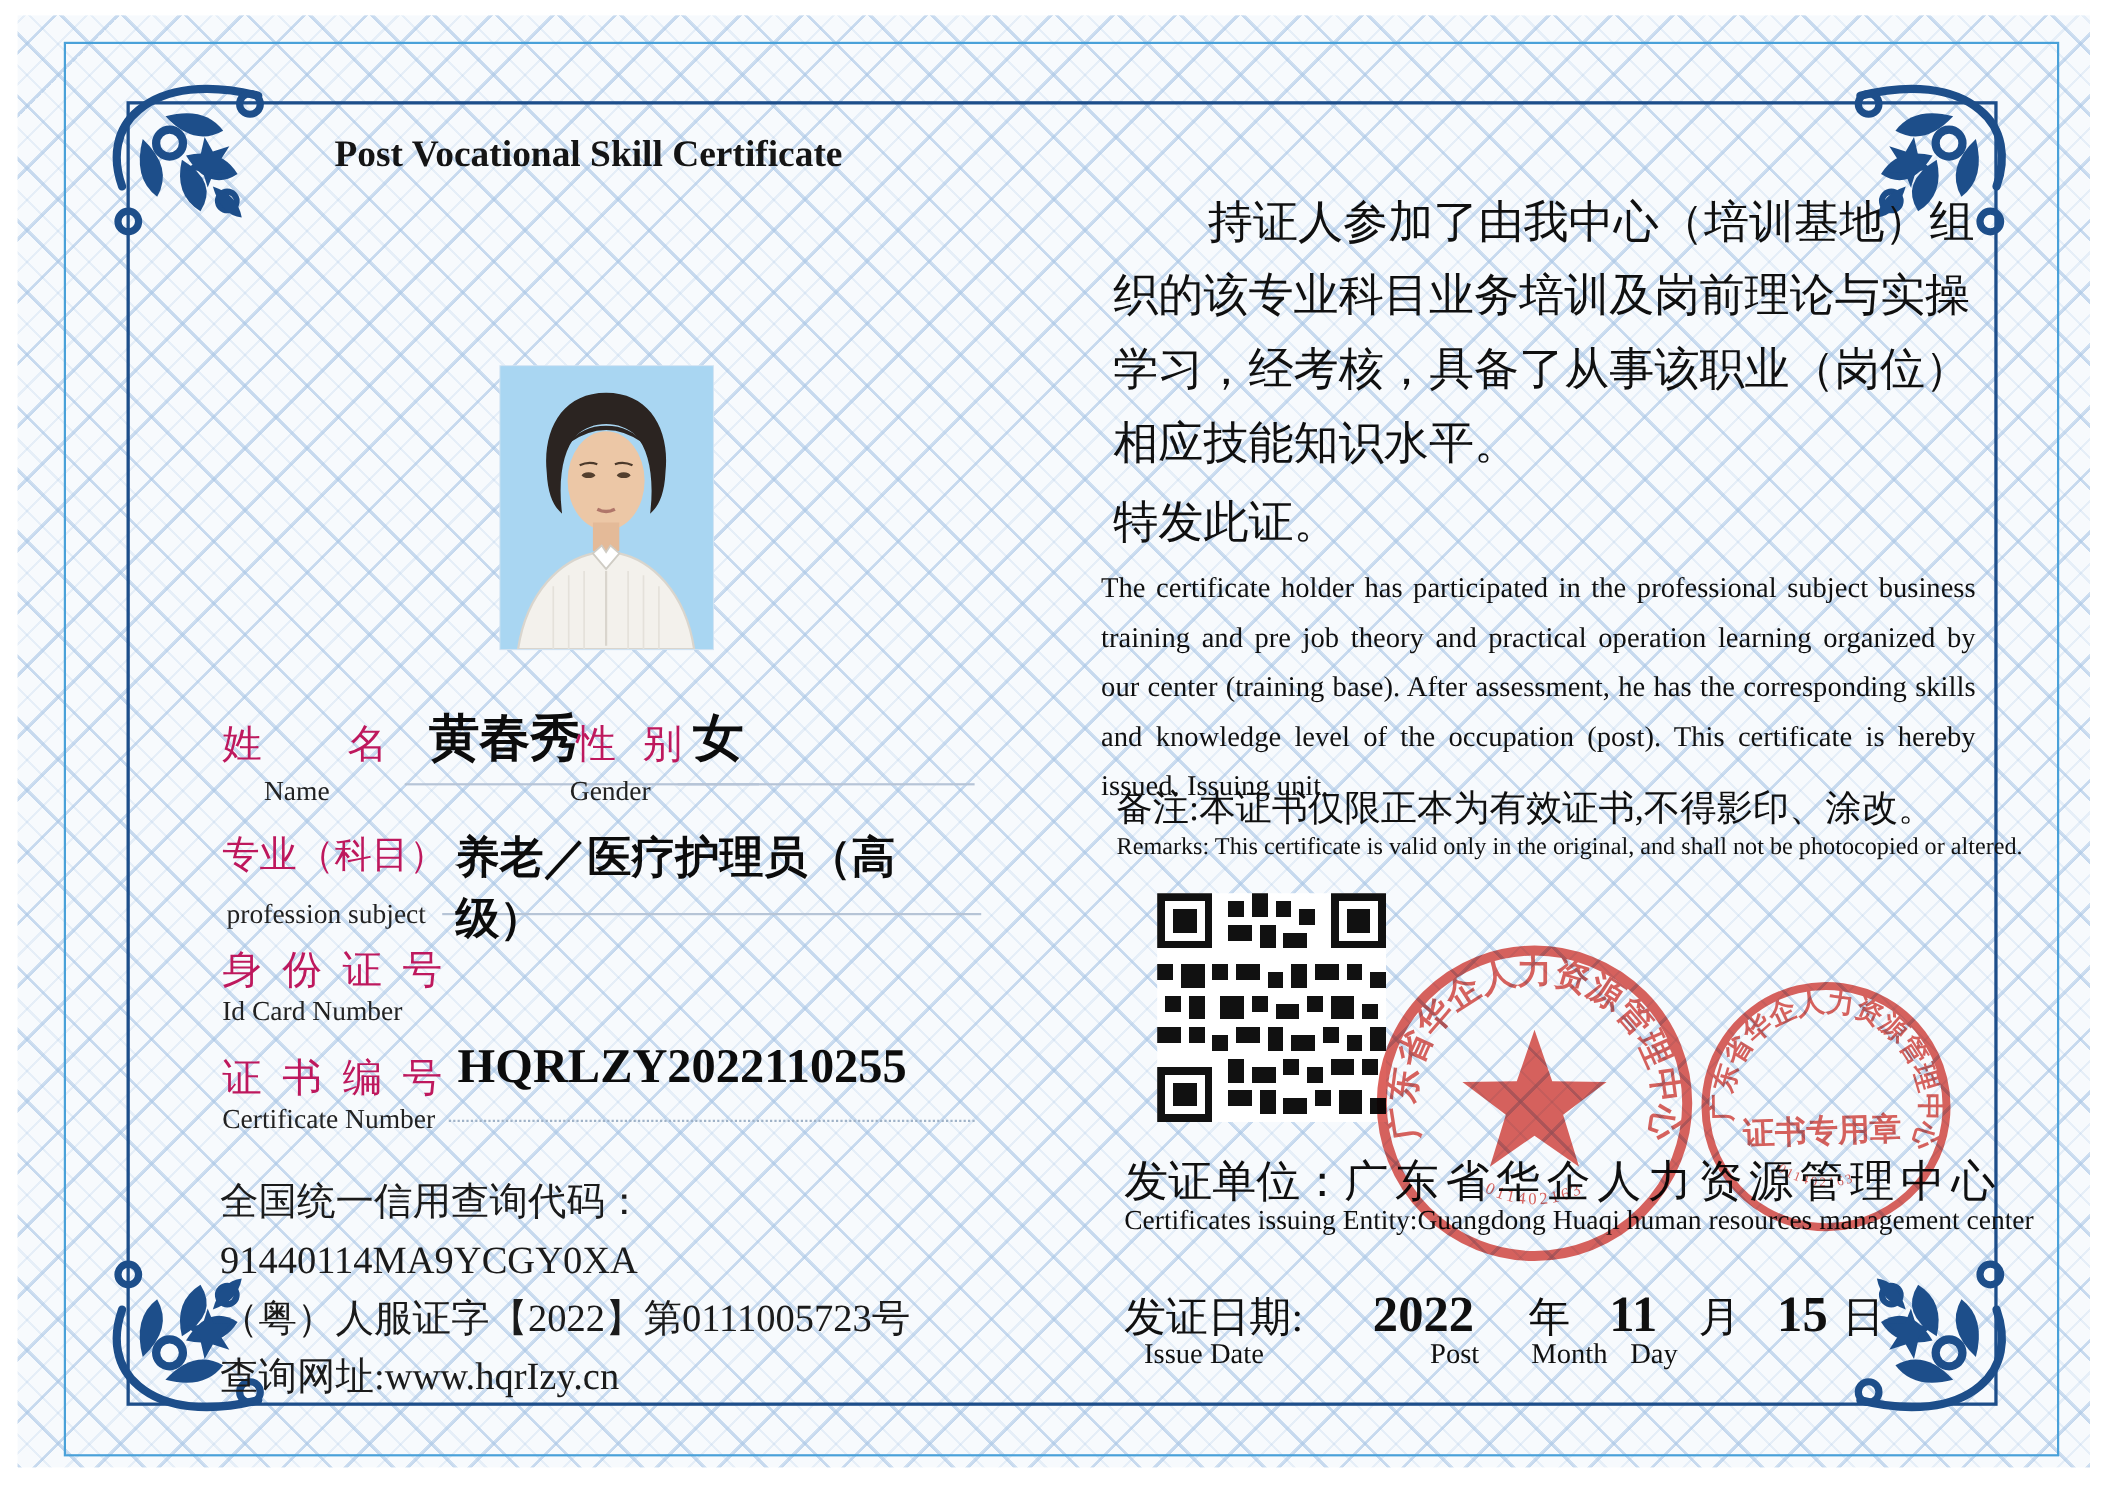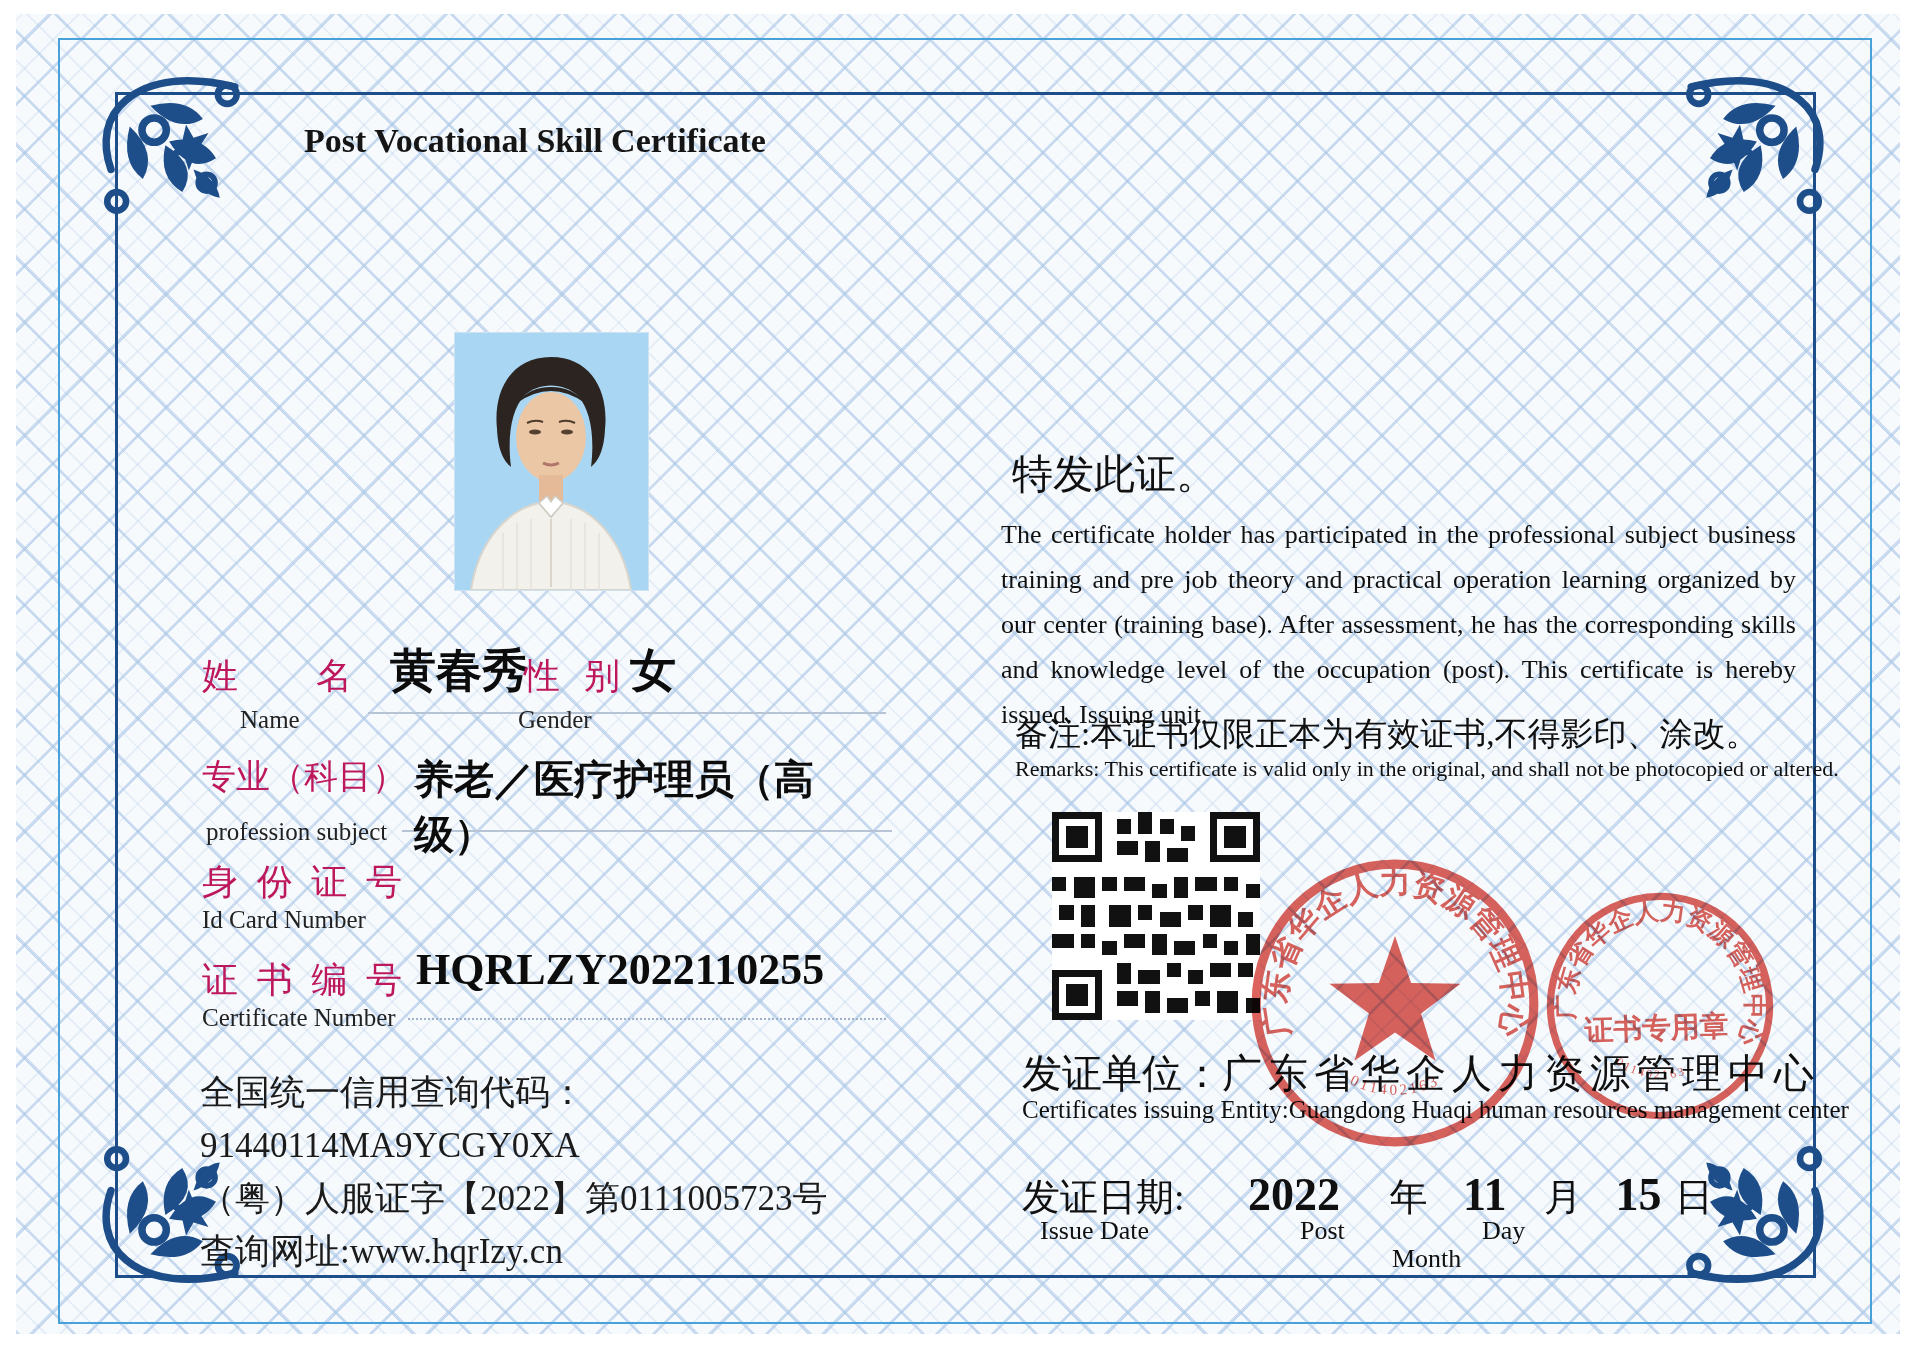--- a/index.html
+++ b/index.html
@@ -134,20 +134,21 @@
   <div class="abs label-cn just" style="left:202px;top:956px;width:200px;">证书编号</div>
   <div class="abs label-en" style="left:202px;top:1004px;">Certificate Number</div>
   <div class="abs value dot" style="left:408px;top:944px;width:470px;height:74px;font-size:44px;padding-left:8px;">HQRLZY2022110255</div>
 
   <div class="abs footer-left">
     <div>全国统一信用查询代码： 91440114MA9YCGY0XA</div>
     <div>（粤）人服证字【2022】第0111005723号</div>
     <div>查询网址:www.hqrIzy.cn</div>
   </div>
 
+  <div class="abs para-cn">持证人参加了由我中心（培训基地）组织的该专业科目业务培训及岗前理论与实操学习，经考核，具备了从事该职业（岗位）相应技能知识水平。</div>
   <div class="abs issued-cn">特发此证。</div>
   <div class="abs para-en">The certificate holder has participated in the professional subject business training and pre job theory and practical operation learning organized by our center (training base). After assessment, he has the corresponding skills and knowledge level of the occupation (post). This certificate is hereby issued. Issuing unit.</div>
   <div class="abs remarks-cn">备注:本证书仅限正本为有效证书,不得影印、涂改。</div>
   <div class="abs remarks-en">Remarks: This certificate is valid only in the original, and shall not be photocopied or altered.</div>
 
   <div class="abs qr">
     <svg viewBox="0 0 29 29" shape-rendering="crispEdges" width="208" height="208">
       <rect width="29" height="29" fill="#ffffff"></rect>
       <g fill="#111111">
         <rect x="0" y="0" width="7" height="7"></rect>
@@ -182,21 +183,21 @@
     <span>发证日期:</span>
     <b style="margin-left:54px;">2022</b>
     <span style="margin-left:40px;">年</span>
     <b style="margin-left:26px;">11</b>
     <span style="margin-left:28px;">月</span>
     <b style="margin-left:24px;">15</b>
     <span style="margin-left:4px;">日</span>
   </div>
   <div class="abs date-sub" style="left:1040px;top:1216px;">Issue Date</div>
   <div class="abs date-sub" style="left:1300px;top:1216px;">Post</div>
-  <div class="abs date-sub" style="left:1392px;top:1216px;margin-top:28px;">Month</div>
+  <div class="abs date-sub" style="left:1392px;top:1216px;">Month</div>
   <div class="abs date-sub" style="left:1482px;top:1216px;">Day</div>
 
   <div class="abs seal s1">
     <svg viewBox="0 0 300 300">
       <defs>
         <path id="arcTop1" d="M 52.2 195.6 A 108 108 0 1 1 247.8 195.6" fill="none"></path>
         <path id="arcLow1" d="M 66 190 A 95 95 0 0 0 234 190" fill="none"></path>
       </defs>
       <circle cx="150" cy="150" r="137" fill="none" stroke="#d6453f" stroke-width="9"></circle>
       <text fill="#d6453f" font-size="31" font-weight="bold" font-family="'Liberation Serif','DejaVu Serif',serif">

